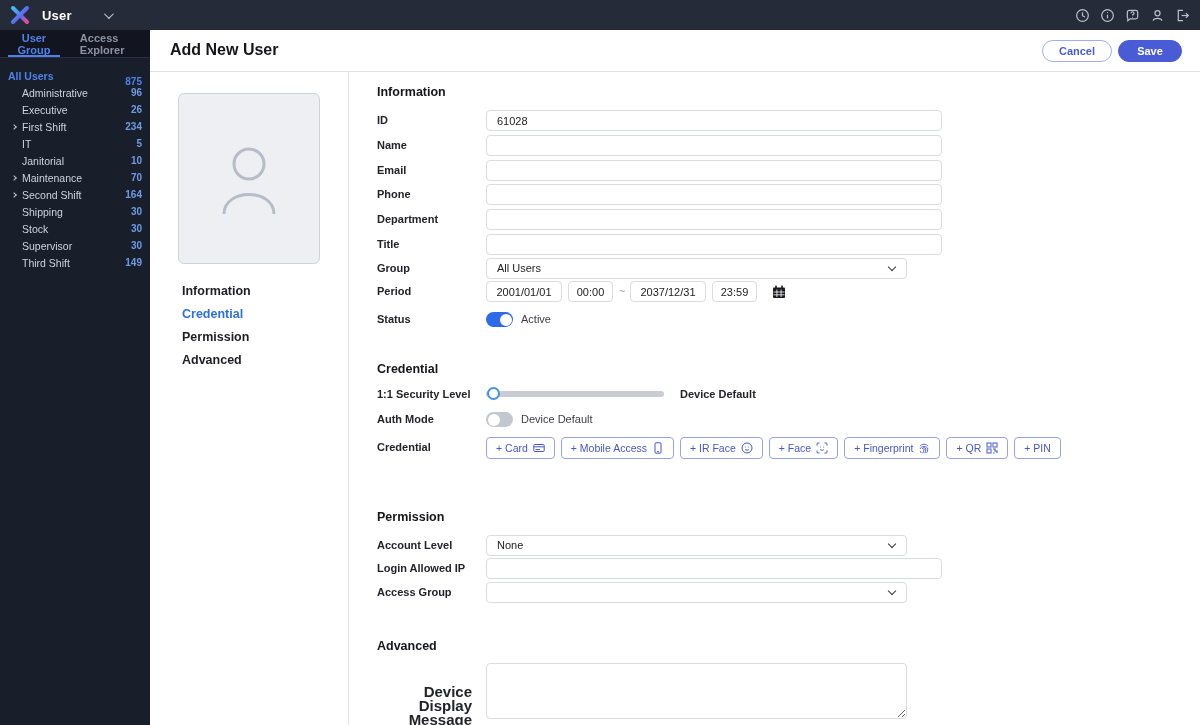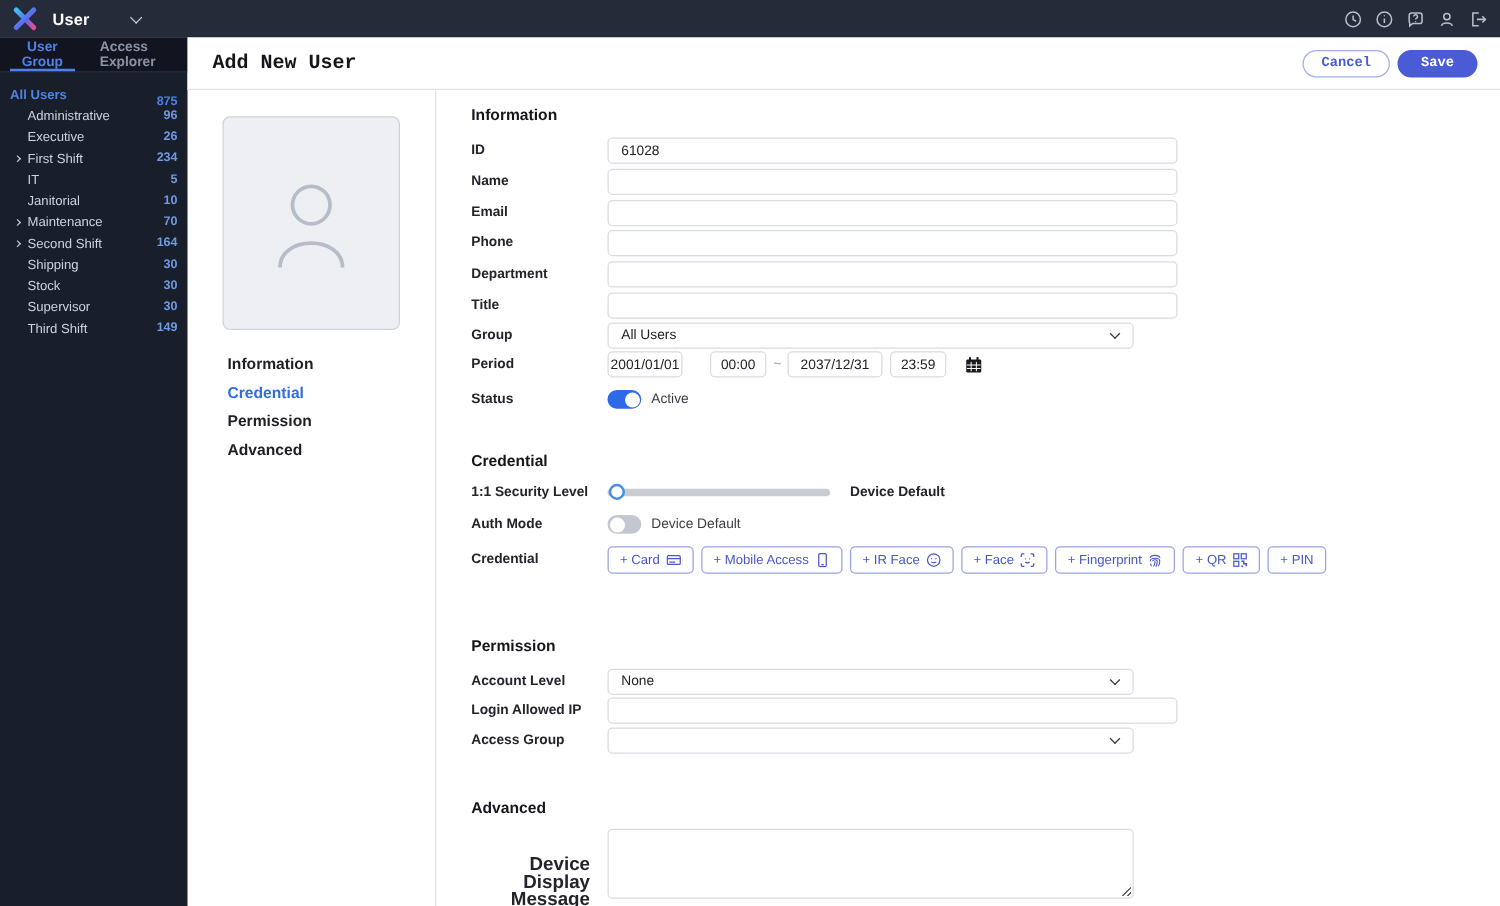--- a/index.html
+++ b/index.html
@@ -28,21 +28,21 @@
   .sb-item { height:17px; display:flex; align-items:center; padding:0 8px; font-size:10.5px; color:#ced2dd; cursor:pointer; }
   .sb-item .chevcell { width:10px; flex:0 0 auto; display:flex; align-items:center; }
   .sb-item .chev { width:4px; height:4px; border-top:1.4px solid #c0c5d2; border-right:1.4px solid #c0c5d2; transform:rotate(45deg); }
   .sb-item .name { flex:1; white-space:nowrap; overflow:hidden; }
   .sb-item .count { font-size:10px; font-weight:bold; color:#6f9be4; }
   .sb-item.root { font-weight:bold; color:#4f82e8; }
   .sb-item.root .count { color:#4f82e8;margin-top:12px; }
   .sb-item.child { padding-left:12px; }
 
   
-  .main-header { position:absolute; left:150px; top:30px; width:1050px; height:42px; background:#fff; border-bottom:1px solid #e3e3e7;font-family:Liberation Mono, monospace; }
+  .main-header { position:absolute; left:150px; top:30px; width:1050px; height:42px; background:#fff; border-bottom:1px solid #e3e3e7; }
   .page-title { position:absolute; left:20px; top:11px; font-size:16px; font-weight:bold; color:#15151b; }
   .btn { position:absolute; top:10px; height:22px; border-radius:11px; font-size:11px; font-weight:bold; display:flex; align-items:center; justify-content:center; cursor:pointer; font-family:inherit; }
   .btn-cancel { right:88px; width:70px; background:#fff; border:1px solid #9fb0e8; color:#4a5cd5; }
   .btn-save { right:18px; width:64px; background:#4a5cd5; border:1px solid #4a5cd5; color:#fff; }
 
   
   .avatar-box { position:absolute; left:178px; top:93px; width:142px; height:171px; background:#edeff3; border:1px solid #cdd3db; border-radius:6px; display:flex; align-items:center; justify-content:center; }
   .pnav-item { position:absolute; left:182px; font-size:12.5px; font-weight:bold; color:#1e1e26; cursor:pointer; }
   .pnav-item.active { color:#2e6fe0; }
   .vdiv { position:absolute; left:348px; top:72px; width:1px; height:653px; background:#e4e4e8; }
@@ -257,21 +257,21 @@
       <label class="flabel">Group</label>
       <div class="fselect">
         <span class="val">All Users</span>
         <span class="chev"></span>
       </div>
     </div>
 
     <div class="frow" style="top:209px">
       <label class="flabel">Period</label>
       <div style="position:absolute;left:109px;top:0;width:421px;height:21px">
-        <input class="mini" style="left: 0px; width: 60px;" value="2001/01/01">
+        <input class="mini" style="left: 0px; width: 76px;" value="2001/01/01">
         <input class="mini" style="left: 82px; width: 45px;" value="00:00">
         <span class="tilde">~</span>
         <input class="mini" style="left: 144px; width: 76px;" value="2037/12/31">
         <input class="mini" style="left: 226px; width: 45px;" value="23:59">
         <span class="cal-btn">
           <svg viewBox="0 0 14 14" width="14" height="14">
             <rect x="1" y="2.5" width="12" height="10.5" rx="1" fill="#1b1b1f"></rect>
             <rect x="3.2" y="0.5" width="1.6" height="3" rx="0.5" fill="#1b1b1f"></rect>
             <rect x="9.2" y="0.5" width="1.6" height="3" rx="0.5" fill="#1b1b1f"></rect>
             <path d="M4.9,4.5 V12 M9.1,4.5 V12 M1.5,7 H12.5 M1.5,9.8 H12.5" stroke="#fff" stroke-width="0.8"></path>

